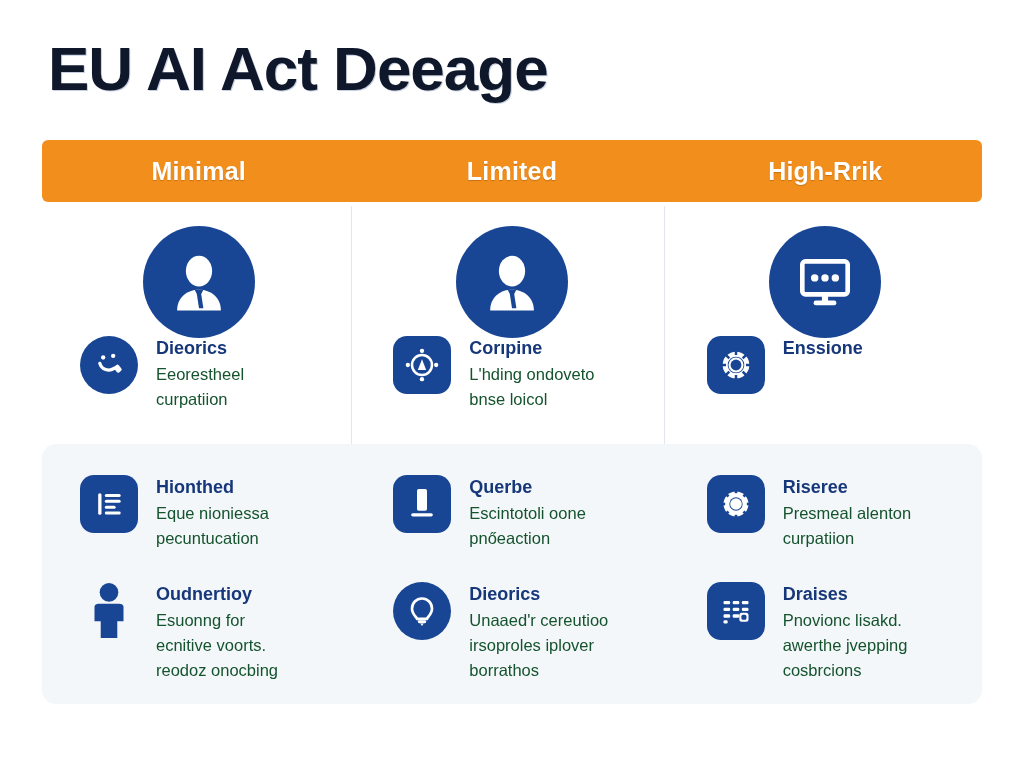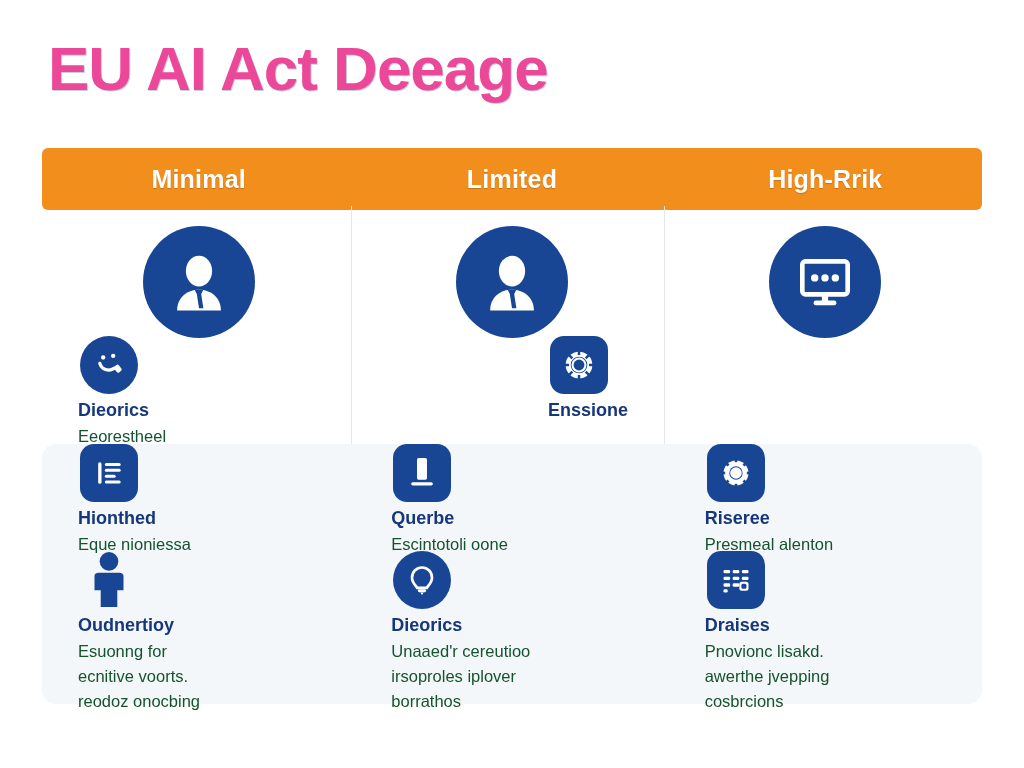--- a/index.html
+++ b/index.html
@@ -21,37 +21,36 @@
   }
 
   
   .title {
     position: absolute;
     left: 48px;
     top: 34px;
     font-size: 62px;
     line-height: 70px;
     font-weight: bold;
-    color: #ec4899;
+    color: #0f172a;
     letter-spacing: -1px;
     white-space: nowrap;
     text-shadow: 1px 1px 0 rgba(23,62,135,0.25);
   }
 
   
   .header-band {
     position: absolute;
     left: 42px;
     top: 140px;
     width: 940px;
     height: 62px;
     background: #F28E1C;
     border-radius: 6px;
     display: flex;
-    margin-top: 8px;
   }
   .header-cell {
     flex: 1 1 0;
     display: flex;
     align-items: center;
     justify-content: center;
     color: #ffffff;
     font-size: 25px;
     font-weight: bold;
     letter-spacing: 0.2px;
@@ -112,21 +111,20 @@
   }
 
   
   .feature {
     display: flex;
     align-items: flex-start;
     padding-left: 36px;
     padding-right: 12px;
     width: 100%;
     box-sizing: border-box;
-    flex-direction: column;
   }
   .feat-icon {
     flex: none;
     width: 62px;
     height: 62px;
     display: flex;
     align-items: center;
     justify-content: center;
     margin-right: 16px;
   }
@@ -245,20 +243,41 @@
                 <circle cx="29" cy="13" r="2.6" fill="#ffffff"></circle>
                 <path d="M13 22a11 11 0 0 0 17 6" fill="none" stroke="#ffffff" stroke-width="4" stroke-linecap="round"></path>
                 <rect x="29" y="27" width="7" height="9" rx="2" transform="rotate(-38 29 27)" fill="#ffffff"></rect>
               </svg>
             </div>
           </div>
           <div class="feat-text">
             <div class="feat-title">Dieorics</div>
             <div class="feat-desc">Eeorestheel
 curpatiion</div>
+          </div>
+        </div>
+      </div>
+      <div class="cell">
+        <div class="feature">
+          <div class="feat-icon">
+            <div class="icon-rounded">
+              <svg width="40" height="40" viewBox="0 0 48 48" aria-hidden="true">
+                <circle cx="24" cy="24" r="12" fill="none" stroke="#ffffff" stroke-width="3"></circle>
+                <path d="M24 17l5 13h-10z" fill="#ffffff"></path>
+                <circle cx="24" cy="7" r="2.6" fill="#ffffff"></circle>
+                <circle cx="24" cy="41" r="2.6" fill="#ffffff"></circle>
+                <circle cx="7" cy="24" r="2.6" fill="#ffffff"></circle>
+                <circle cx="41" cy="24" r="2.6" fill="#ffffff"></circle>
+              </svg>
+            </div>
+          </div>
+          <div class="feat-text">
+            <div class="feat-title">Corıpine</div>
+            <div class="feat-desc">L'hding ondoveto
+bnse loicol</div>
           </div>
         </div>
       </div>
       <div class="cell">
         <div class="feature">
           <div class="feat-icon">
             <div class="icon-rounded">
               <svg width="40" height="40" viewBox="0 0 48 48" aria-hidden="true">
                 <g fill="#ffffff">
                   <circle cx="24" cy="24" r="16"></circle>
@@ -341,21 +360,21 @@
                   <line x1="39" y1="9" x2="33" y2="15"></line>
                   <line x1="15" y1="33" x2="9" y2="39"></line>
                 </g>
                 <circle cx="24" cy="24" r="7" fill="#ffffff"></circle>
               </svg>
             </div>
           </div>
           <div class="feat-text">
             <div class="feat-title">Riseree</div>
             <div class="feat-desc">Presmeal alenton
-ackerting</div>
+curpatiion</div>
           </div>
         </div>
       </div>
     </div>
 
     <div class="row band2">
       <div class="cell">
         <div class="feature">
           <div class="feat-icon">
             <div class="icon-plain">

